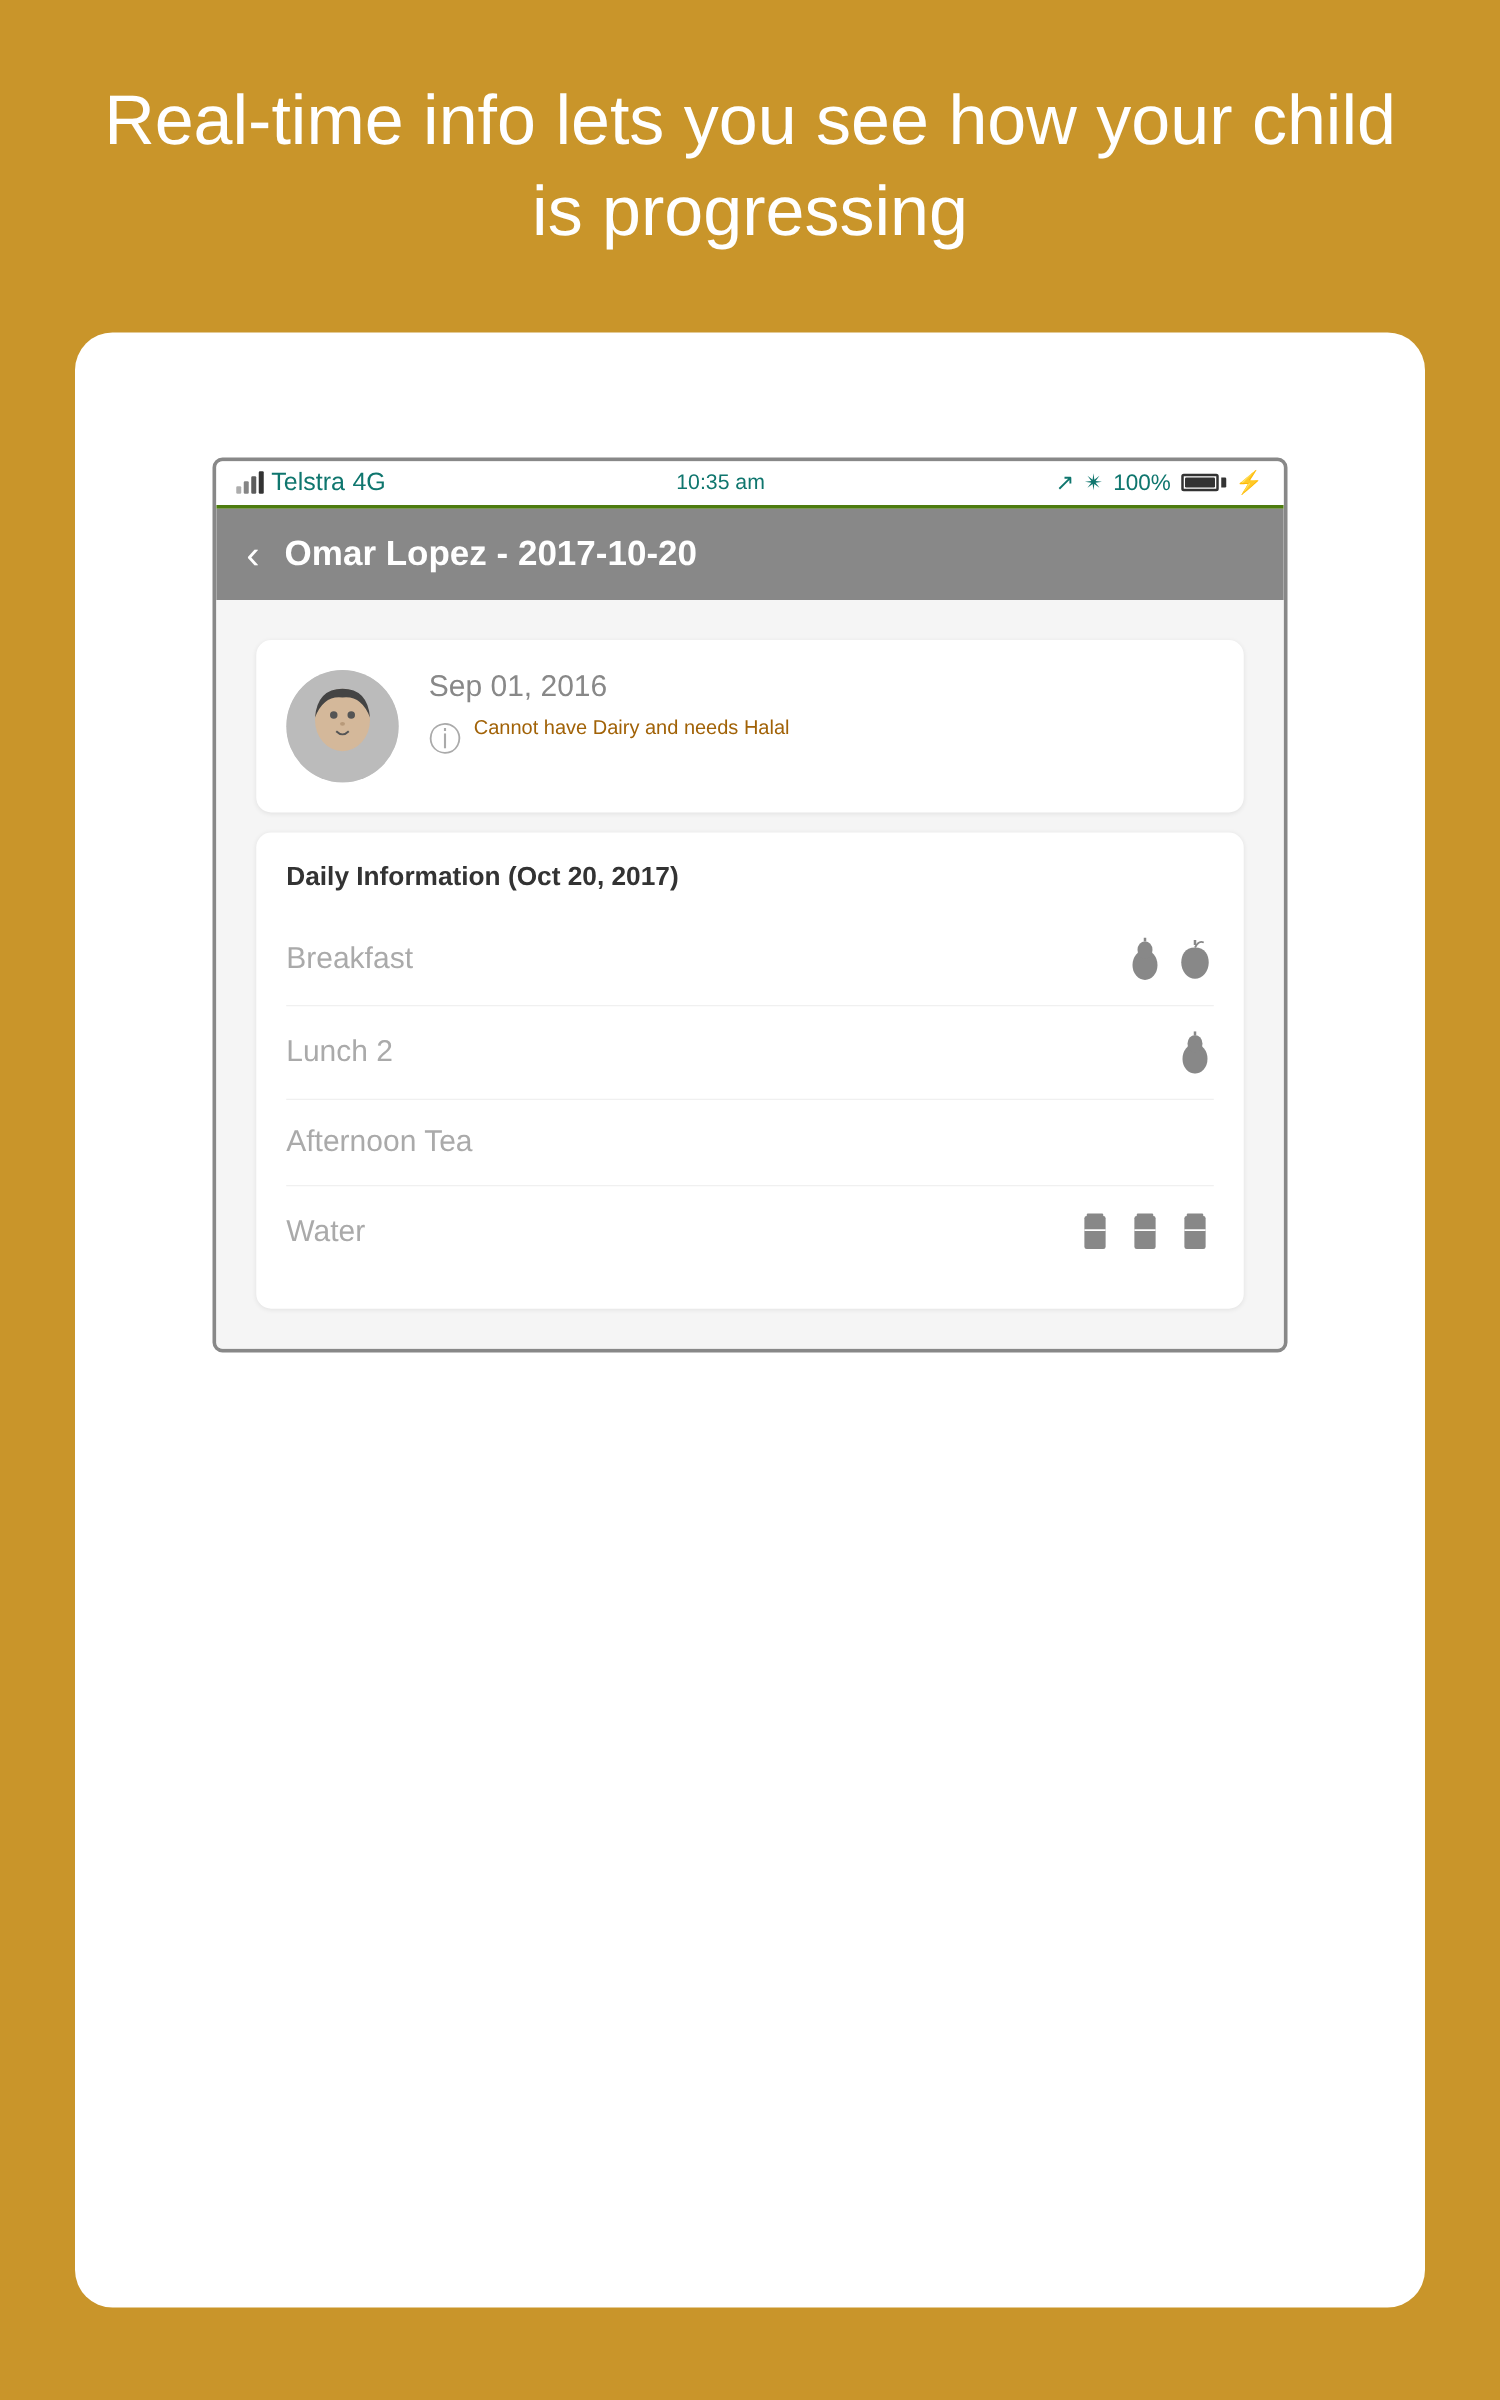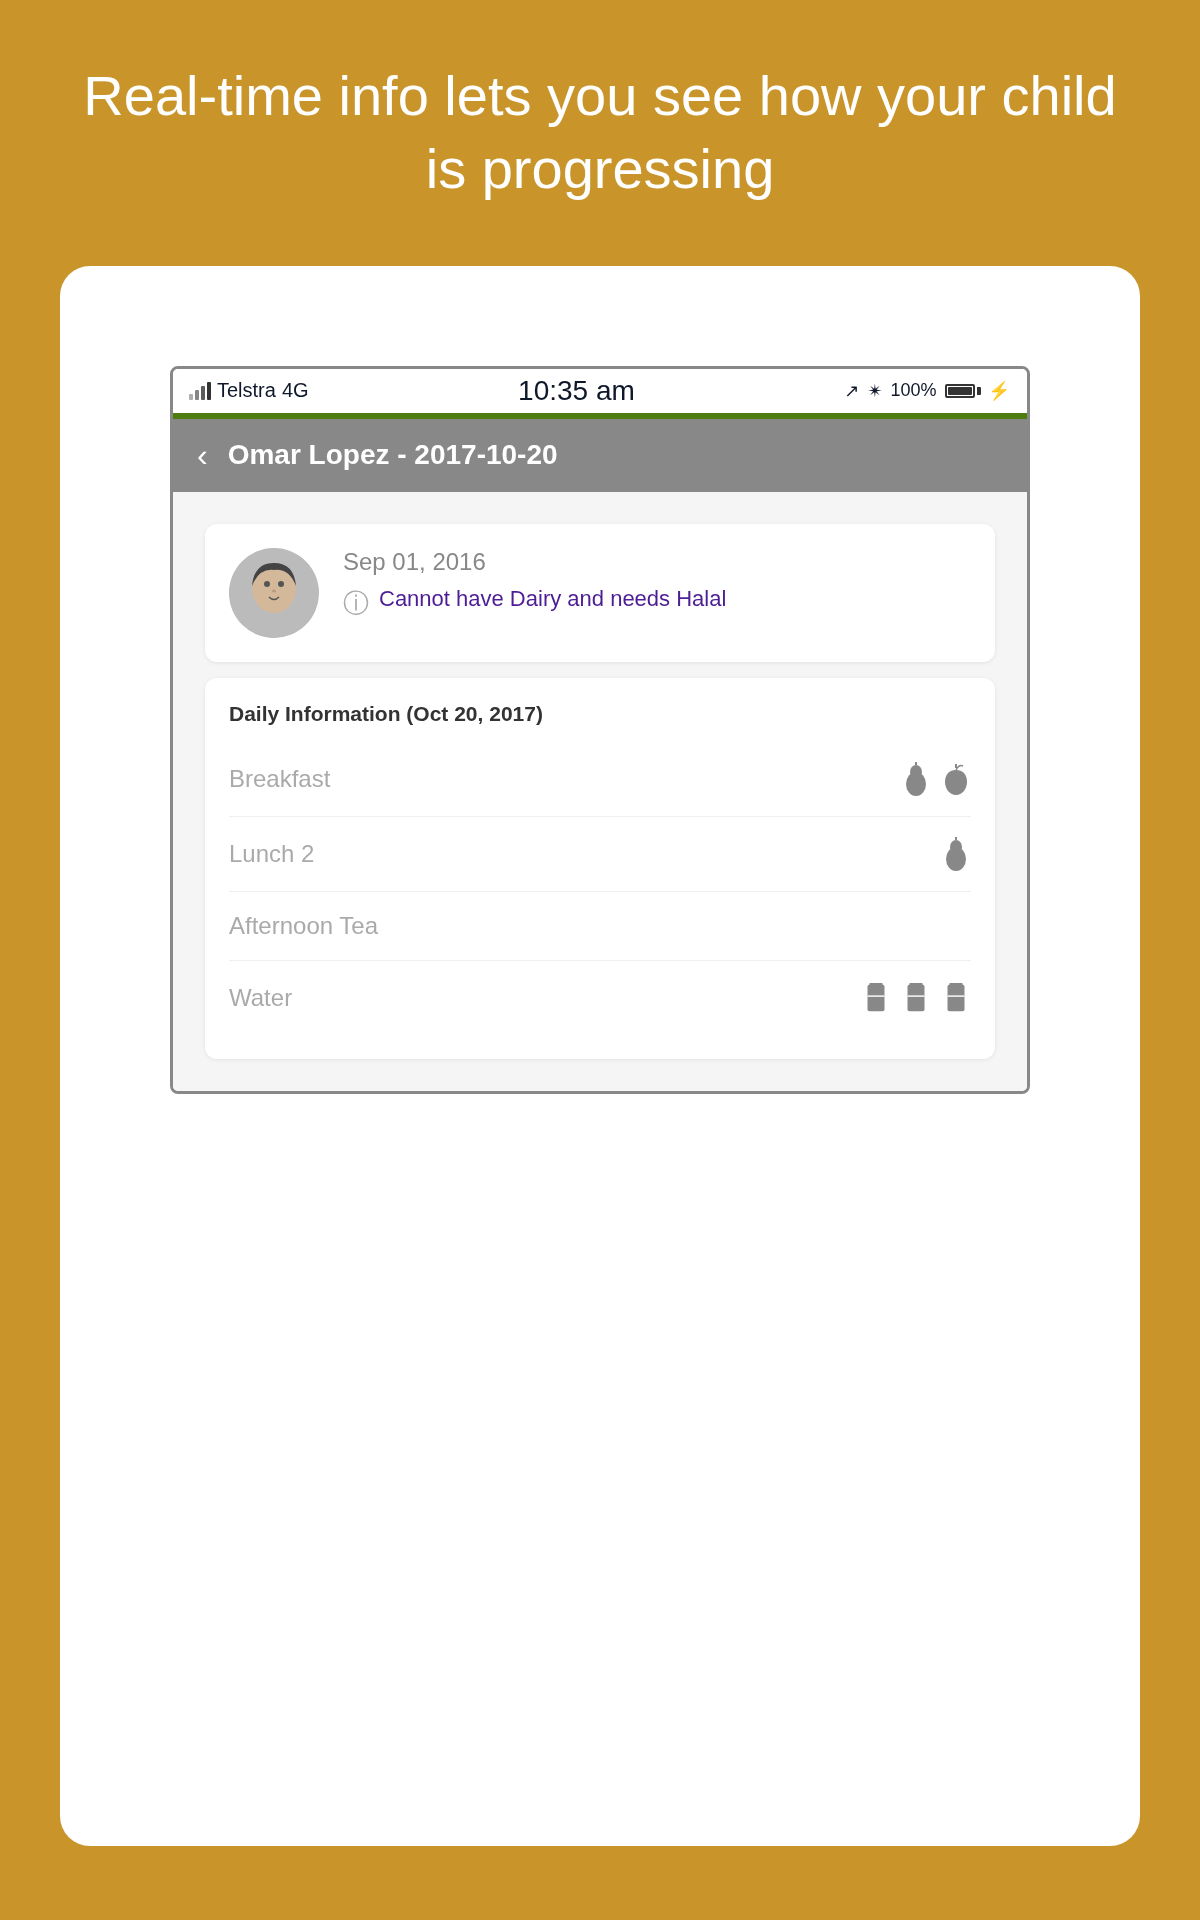--- a/index.html
+++ b/index.html
@@ -43,22 +43,22 @@
     }
 
     
     .status-bar {
       background: #fff;
       display: flex;
       justify-content: space-between;
       align-items: center;
       padding: 6px 16px;
       font-size: 22px;
-      color: #0f172a;
-      border-bottom: 6px solid #4d7c0f;
+      color: #0f766e;
+      border-bottom: 3px solid #4d7c0f;
     }
     .status-left {
       display: flex;
       align-items: center;
       gap: 6px;
       font-size: 20px;
     }
     .signal-bars {
       display: flex;
       align-items: flex-end;
@@ -68,21 +68,21 @@
     .signal-bars span {
       background: #333;
       width: 4px;
       border-radius: 1px;
     }
     .signal-bars span:nth-child(1) { height: 6px; opacity: 0.4; }
     .signal-bars span:nth-child(2) { height: 10px; opacity: 0.6; }
     .signal-bars span:nth-child(3) { height: 14px; opacity: 0.8; }
     .signal-bars span:nth-child(4) { height: 18px; }
     .status-center {
-      font-size: 28px;
+      font-size: 17px;
       font-weight: 500;
     }
     .status-right {
       display: flex;
       align-items: center;
       gap: 8px;
       font-size: 18px;
     }
     .battery-icon {
       display: flex;
@@ -178,22 +178,22 @@
       display: flex;
       align-items: flex-start;
       gap: 10px;
     }
     .info-icon {
       color: #aaa;
       font-size: 26px;
       margin-top: 2px;
     }
     .profile-note-text {
-      font-size: 22px;
-      color: #4c1d95;
+      font-size: 16px;
+      color: #a16207;
       line-height: 1.4;
     }
 
     
     .daily-card {
       background: white;
       border-radius: 12px;
       padding: 24px;
       box-shadow: 0 1px 4px rgba(0,0,0,0.08);
       position: relative;

